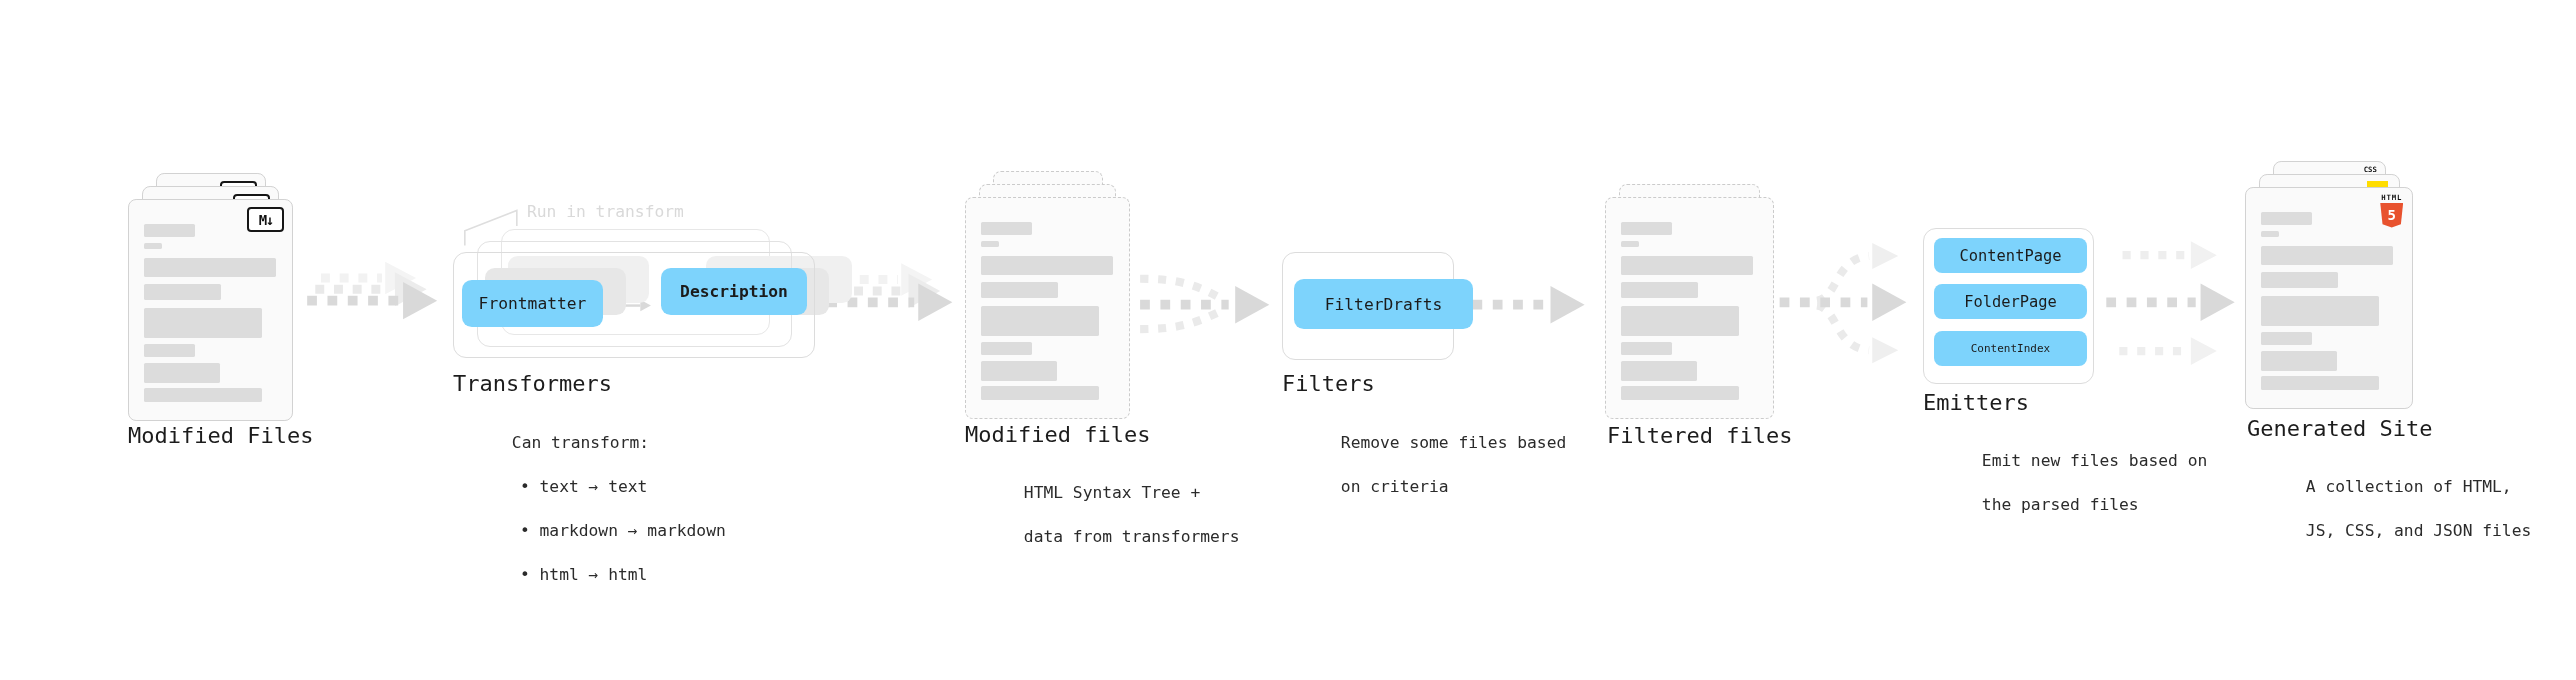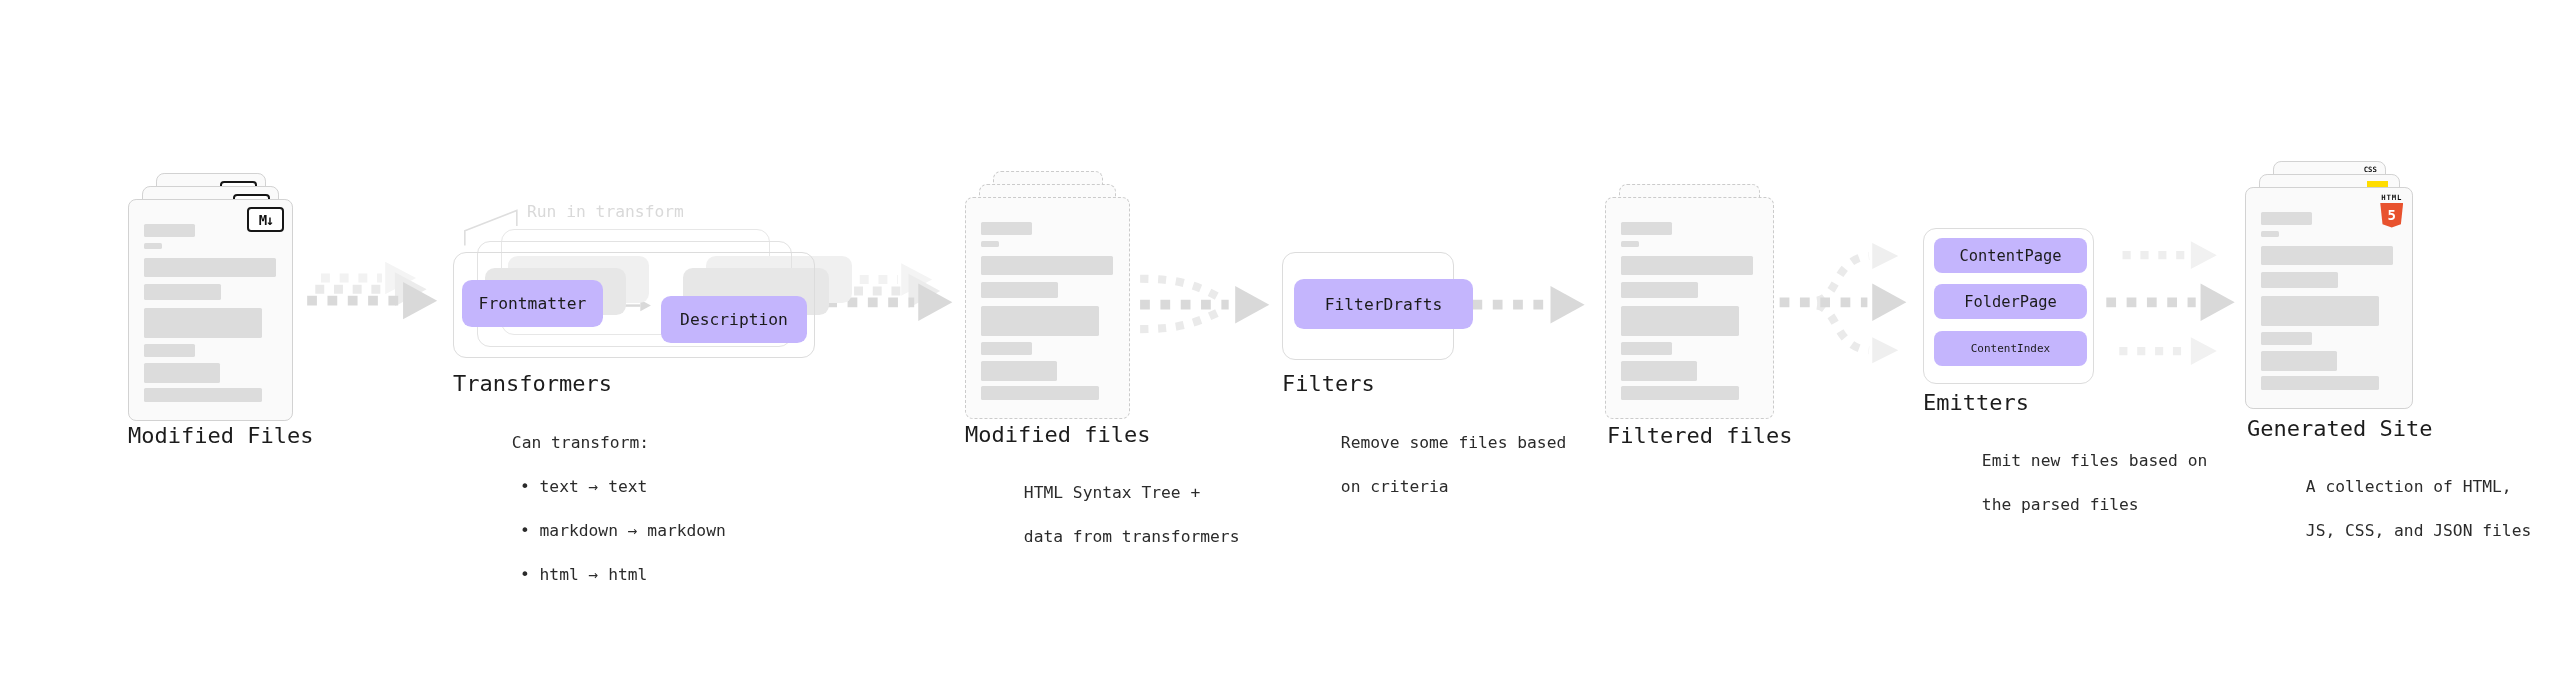--- a/index.html
+++ b/index.html
@@ -29,21 +29,21 @@
   .js-badge{position:absolute;top:5.7px;right:10.6px;width:21px;height:11.4px;background:#ffdd00;}
   .html-badge{position:absolute;top:5.7px;right:7.3px;width:26px;text-align:center;}
   .html-badge .t{font-size:7.3px;font-weight:bold;letter-spacing:0.8px;color:#111;line-height:1;}
   .html-badge .shield{width:23px;height:25px;margin:1.6px auto 0;background:#e8522e;
       clip-path:polygon(0 0,100% 0,90% 87%,50% 100%,10% 87%);
       display:flex;align-items:center;justify-content:center;color:#fff;font-weight:bold;font-size:14px;}
   
   .obox{position:absolute;border:1.6px solid #dcdcdc;border-radius:13px;box-sizing:border-box;background:transparent;}
   .obox.l1{border-color:#e2e2e2}
   .obox.l2{border-color:#e7e7e7}
-  .chip{position:absolute;background:#c4b5fd;border-radius:9.8px;display:flex;align-items:center;justify-content:center;
+  .chip{position:absolute;background:#7dd3fc;border-radius:9.8px;display:flex;align-items:center;justify-content:center;
         font-size:16.3px;color:#1b1b1b;box-sizing:border-box;}
   .chip.g1{background:#e7e7e7}
   .chip.g2{background:#f0f0f0}
   
   .h{position:absolute;font-size:22px;line-height:24.4px;color:#1c1c1c;white-space:nowrap;}
   .d{position:absolute;font-size:16.3px;line-height:22px;color:#2b2b2b;white-space:pre;}
   .annotation{position:absolute;font-size:16.3px;color:#d9d9d9;white-space:nowrap;}
   svg{display:block}
 </style>
 </head>
@@ -140,21 +140,21 @@
     <div class="obox l2" style="left:501px;top:229px;width:269px;height:106px;"></div>
     <div class="chip g2" style="left:508px;top:256px;width:141px;height:47px;"></div>
     <div class="chip g2" style="left:706px;top:256px;width:146px;height:47px;"></div>
 
     <div class="obox l1" style="left:477px;top:241px;width:315px;height:106px;"></div>
     <div class="chip g1" style="left:485px;top:268px;width:141px;height:47px;"></div>
     <div class="chip g1" style="left:683px;top:268px;width:146px;height:47px;"></div>
 
     <div class="obox" style="left:453px;top:252px;width:362px;height:106px;"></div>
     <div class="chip" style="left:462px;top:280px;width:141px;height:47px;">Frontmatter</div>
-    <div class="chip" style="left:661px;top:296px;width:146px;height:47px;">Description</div>
+    <div class="chip" style="left:661px;top:268px;width:146px;height:47px;font-weight:bold;">Description</div>
     <div class="h" style="left:453px;top:372px;">Transformers</div>
     <div class="d" style="left:453px;top:410px;">
       <span>Can transform:</span><br>
       <span style="padding-left:8.1px">• text → text</span><br>
       <span style="padding-left:8.1px">• markdown → markdown</span><br>
       <span style="padding-left:8.1px">• html → html</span>
     </div>
   </div>
 
   <div>

